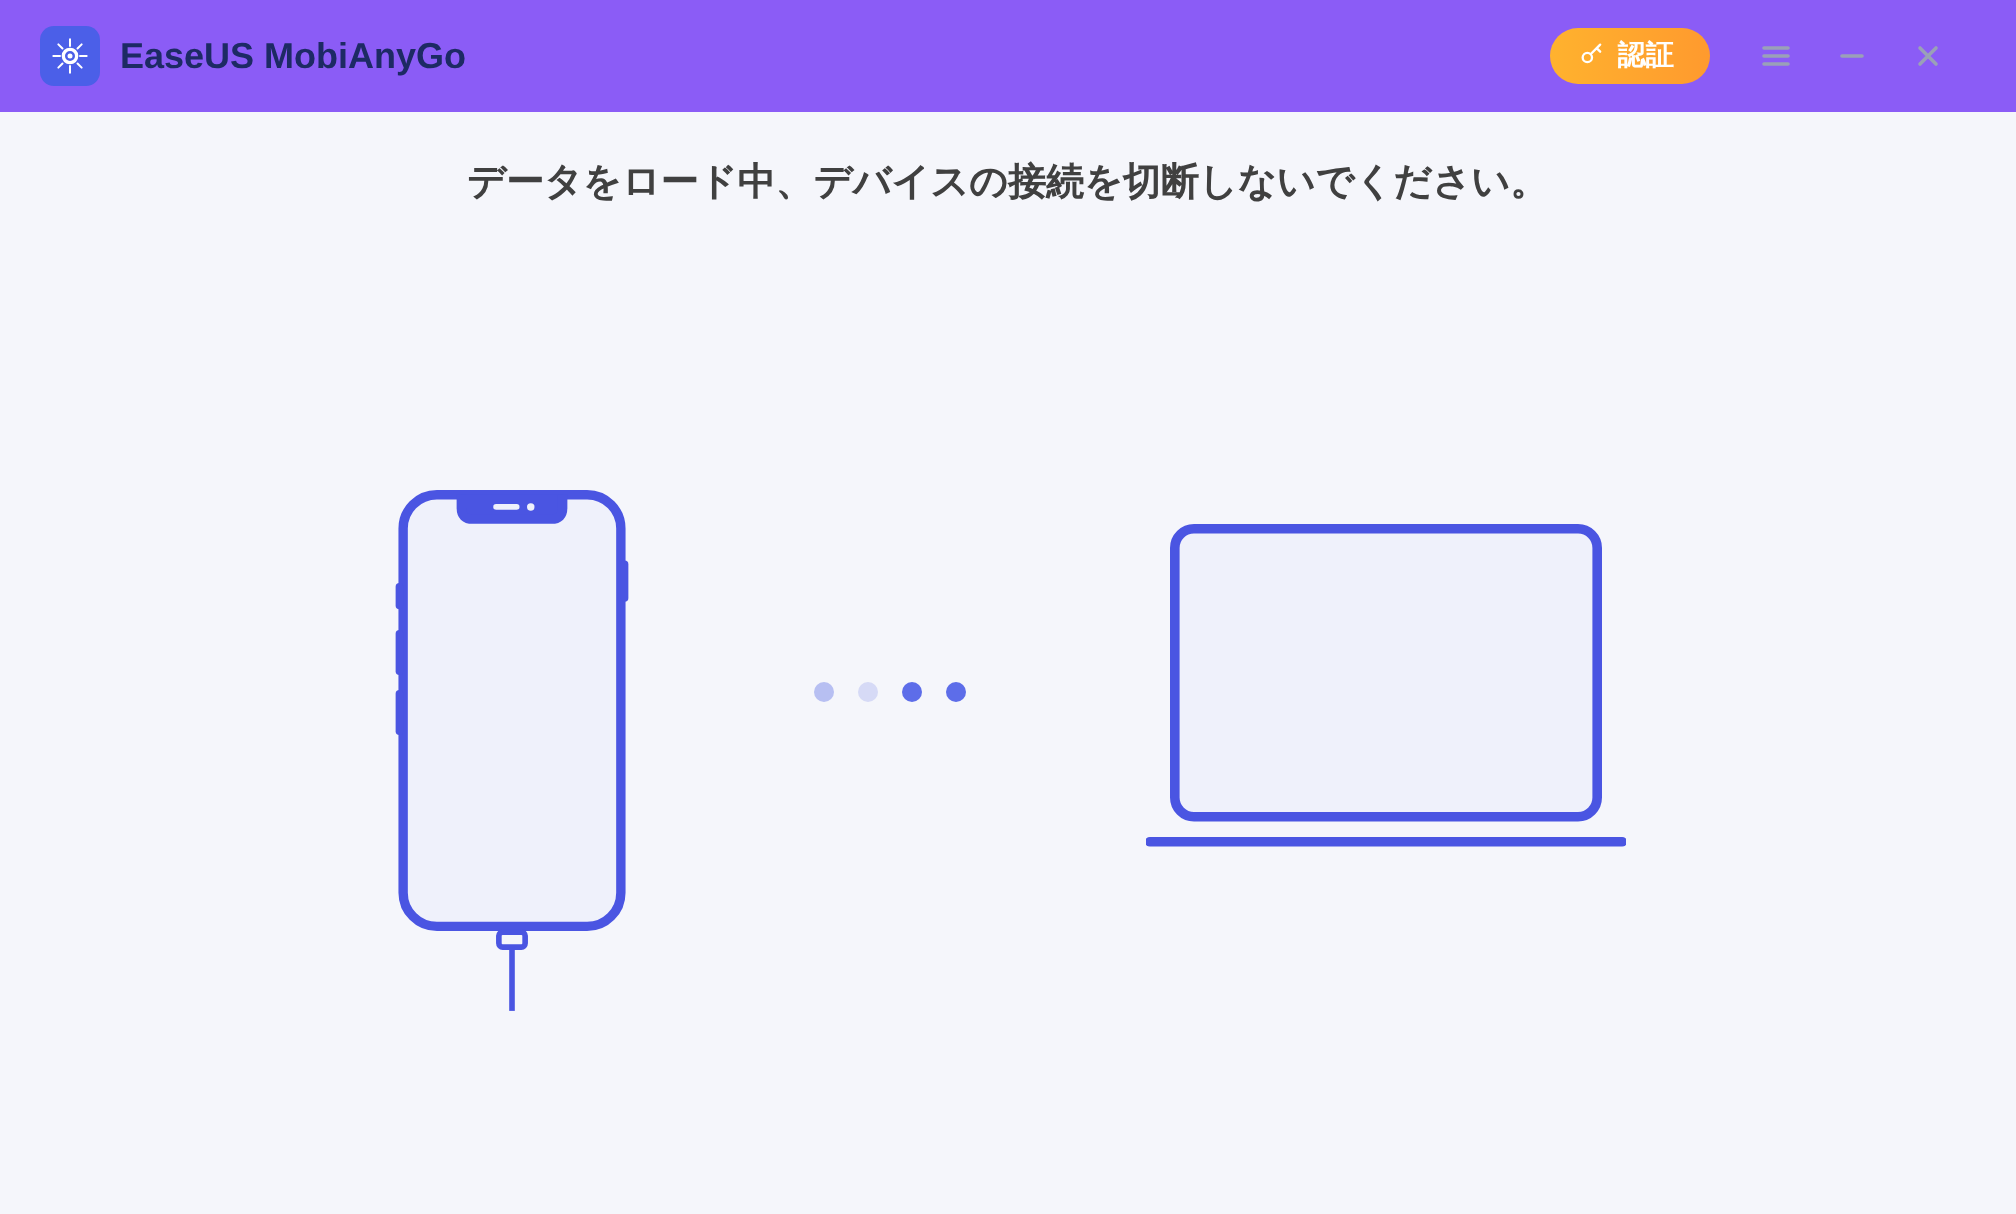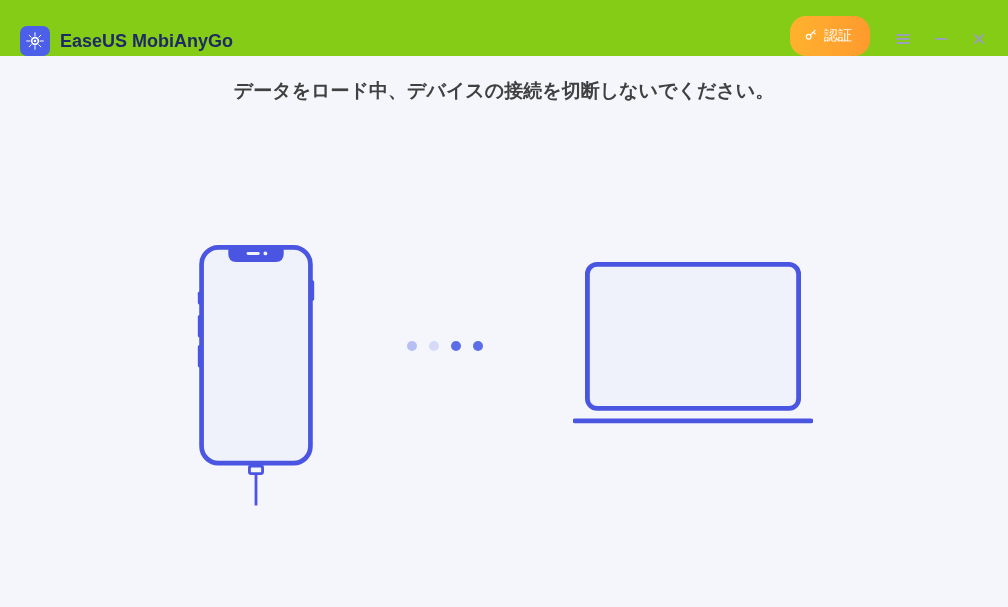--- a/index.html
+++ b/index.html
@@ -10,23 +10,23 @@
     body {
       width: 1008px;
       height: 607px;
       background: #f5f6fb;
       font-family: -apple-system, BlinkMacSystemFont, "Segoe UI", "Hiragino Sans", sans-serif;
       overflow: hidden;
     }
     .titlebar {
       height: 56px;
       display: flex;
-      align-items: flex-end;
-      padding: 0 12px 0 20px;
-      background: #84cc16;
+      align-items: center;
+      padding: 0 27px 0 20px;
+      background: #8b5cf6;
     }
     .logo-group {
       display: flex;
       align-items: center;
       gap: 10px;
     }
     .logo-icon {
       width: 30px;
       height: 30px;
       border-radius: 7px;
@@ -37,26 +37,26 @@
     }
     .logo-text {
       font-size: 18px;
       font-weight: 700;
       color: #1d2a64;
     }
     .spacer {
       flex: 1;
     }
     .auth-button {
-      height: 40px;
+      height: 28px;
       padding: 0 18px 0 14px;
       border-radius: 16px;
       background: linear-gradient(90deg, #ffb22e 0%, #ff9a2e 100%);
       color: #fff;
-      font-weight: 400;
+      font-weight: 700;
       font-size: 14px;
       display: flex;
       align-items: center;
       gap: 6px;
       border: none;
       cursor: pointer;
     }
     .win-controls {
       display: flex;
       align-items: center;

